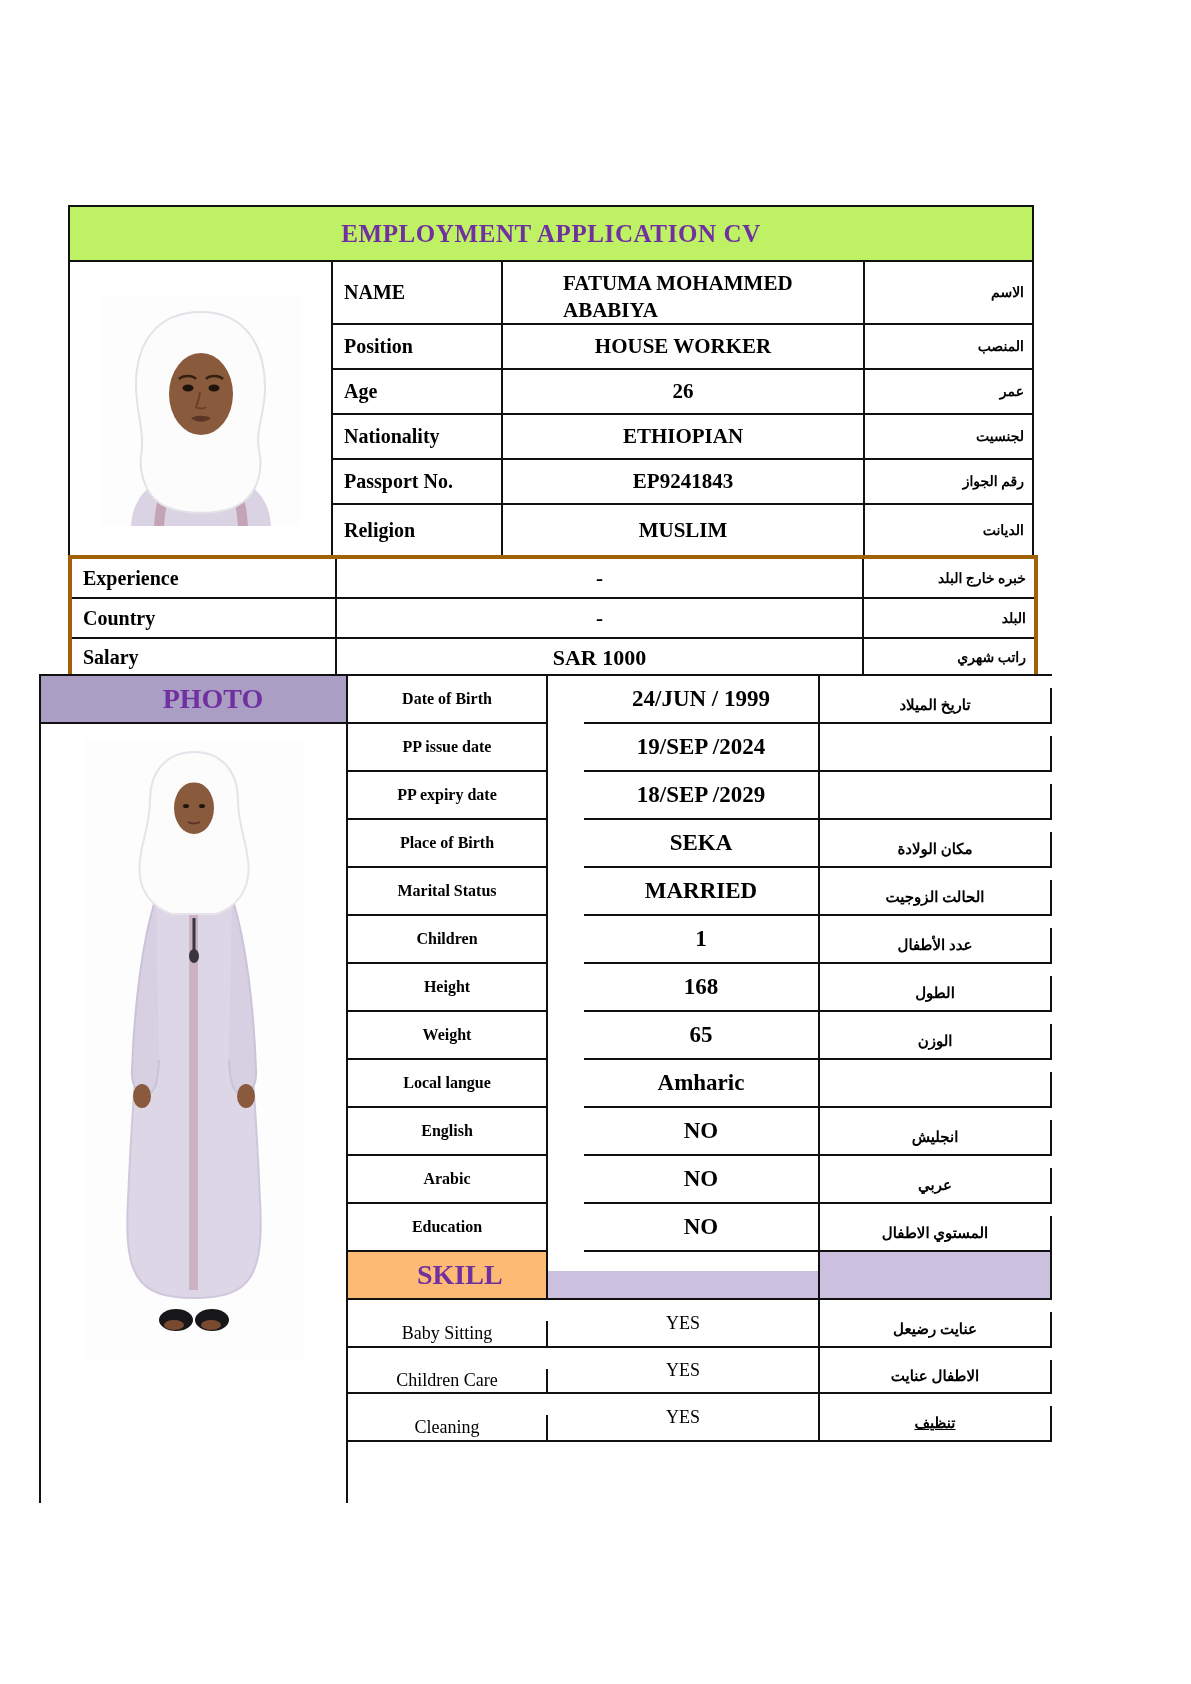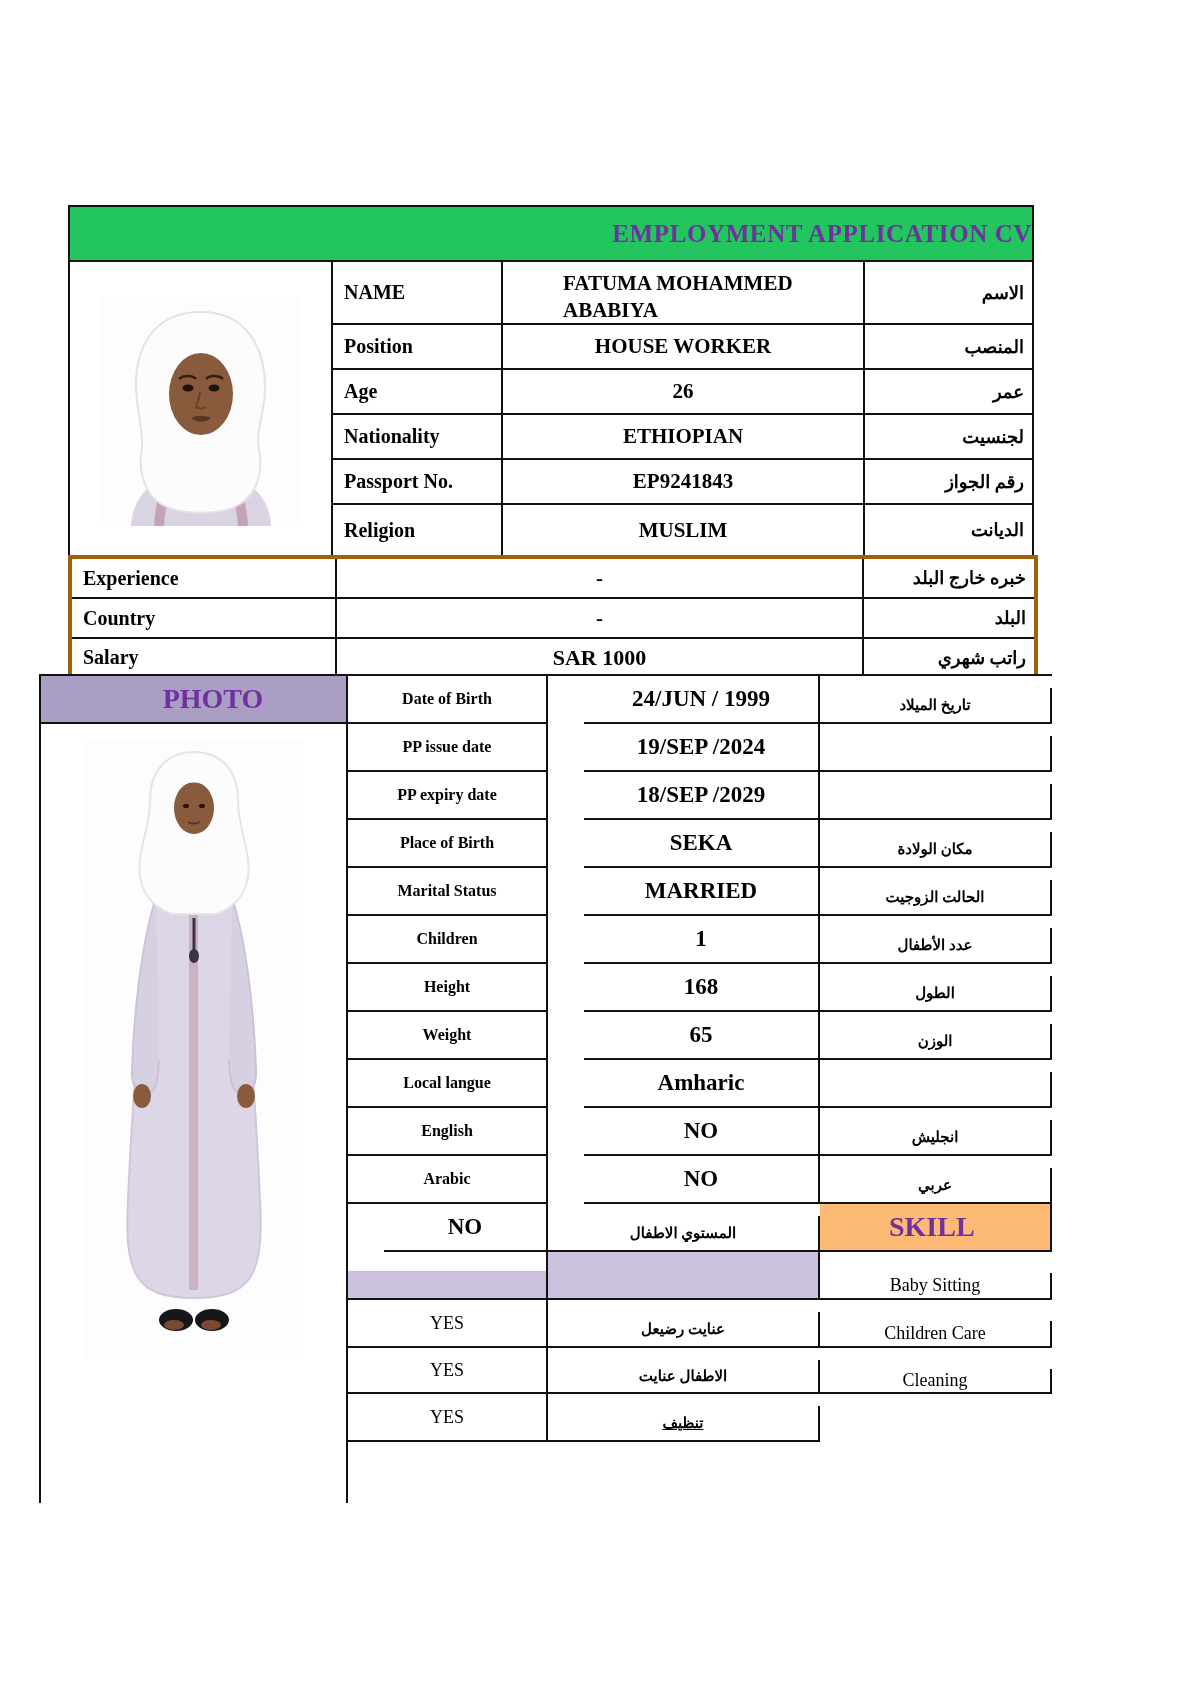--- a/index.html
+++ b/index.html
@@ -11,27 +11,27 @@
           grid-template-rows:55px 63px 45px 45px 45px 45px 50px;border:2px solid #111;}
   #tableB{left:68px;top:555px;grid-template-columns:265px 527px 170px;
           grid-template-rows:40px 40px 37px;border:4px solid #a16207;}
   #tableC{left:39px;top:674px;grid-template-columns:307px 200px 272px 232px;
           grid-template-rows:repeat(14,48px) 46px 48px 61px;
           border:2px solid #111;border-right:none;border-bottom:none;}
   .cell{border-right:2px solid #111;border-bottom:2px solid #111;display:flex;align-items:center;overflow:hidden;}
   .nr{border-right:none;}
   .nb{border-bottom:none;}
   .nob{border:none;}
-  .header{grid-column:1/5;background:#22c55e;justify-content:flex-end;}
+  .header{grid-column:1/5;background:#bef264;justify-content:center;}
   .title{font-size:25px;font-weight:bold;color:#7030a0;letter-spacing:.6px;}
   .lab{font-weight:bold;font-size:20px;padding-left:11px;}
   .val{justify-content:center;font-weight:bold;font-size:21px;text-align:center;}
   .valName{align-items:flex-start;padding:8px 0 0 10px;}
   .valName span{display:block;width:250px;text-align:left;line-height:1.3;}
-  .ar{direction:rtl;justify-content:flex-start;padding-right:8px;font-weight:bold;font-size:18px;}
+  .ar{direction:rtl;justify-content:flex-start;padding-right:8px;font-weight:bold;font-size:14px;}
   .arC{direction:rtl;justify-content:center;padding:0;font-size:15px;font-weight:bold;text-align:center;margin-top:12px;}
   .labC{justify-content:center;font-weight:bold;font-size:16px;text-align:center;padding:0;}
   .sans{font-family:Liberation Serif, serif;font-size:23px;margin-left:36px;}
   .photoBar{background:#ab9ec4;justify-content:center;}
   .photoBar .big, .skillBig{font-size:28px;font-weight:bold;color:#7030a0;margin-left:39px;}
   .skillLabCell{background:#fdba74;padding-left:30px;}
   .skillValCell{background:linear-gradient(to bottom,#ffffff 0 42%,#cbc0de 42% 100%);}
   .skillArCell{background:#cbc0de;}
   .skillRowLab{font-family:"Liberation Serif", serif;font-weight:normal;font-size:18px;justify-content:center;text-align:center;margin-top:21px;}
   .yes{font-weight:normal;font-size:18px;justify-content:center;}
@@ -302,20 +302,23 @@
     <div class="cell labC">
         <span>Arabic</span>
       </div>
     <div class="cell val sans">
         <span>NO</span>
       </div>
     <div class="cell arC">
         <span>عربي</span>
       </div>
 
+    <div class="cell labC">
+        <span>Education</span>
+      </div>
     <div class="cell val sans">
         <span>NO</span>
       </div>
     <div class="cell arC">
         <span>المستوي الاطفال</span>
       </div>
 
     <div class="cell skillLabCell">
       <span class="skillBig">SKILL</span>
     </div>

